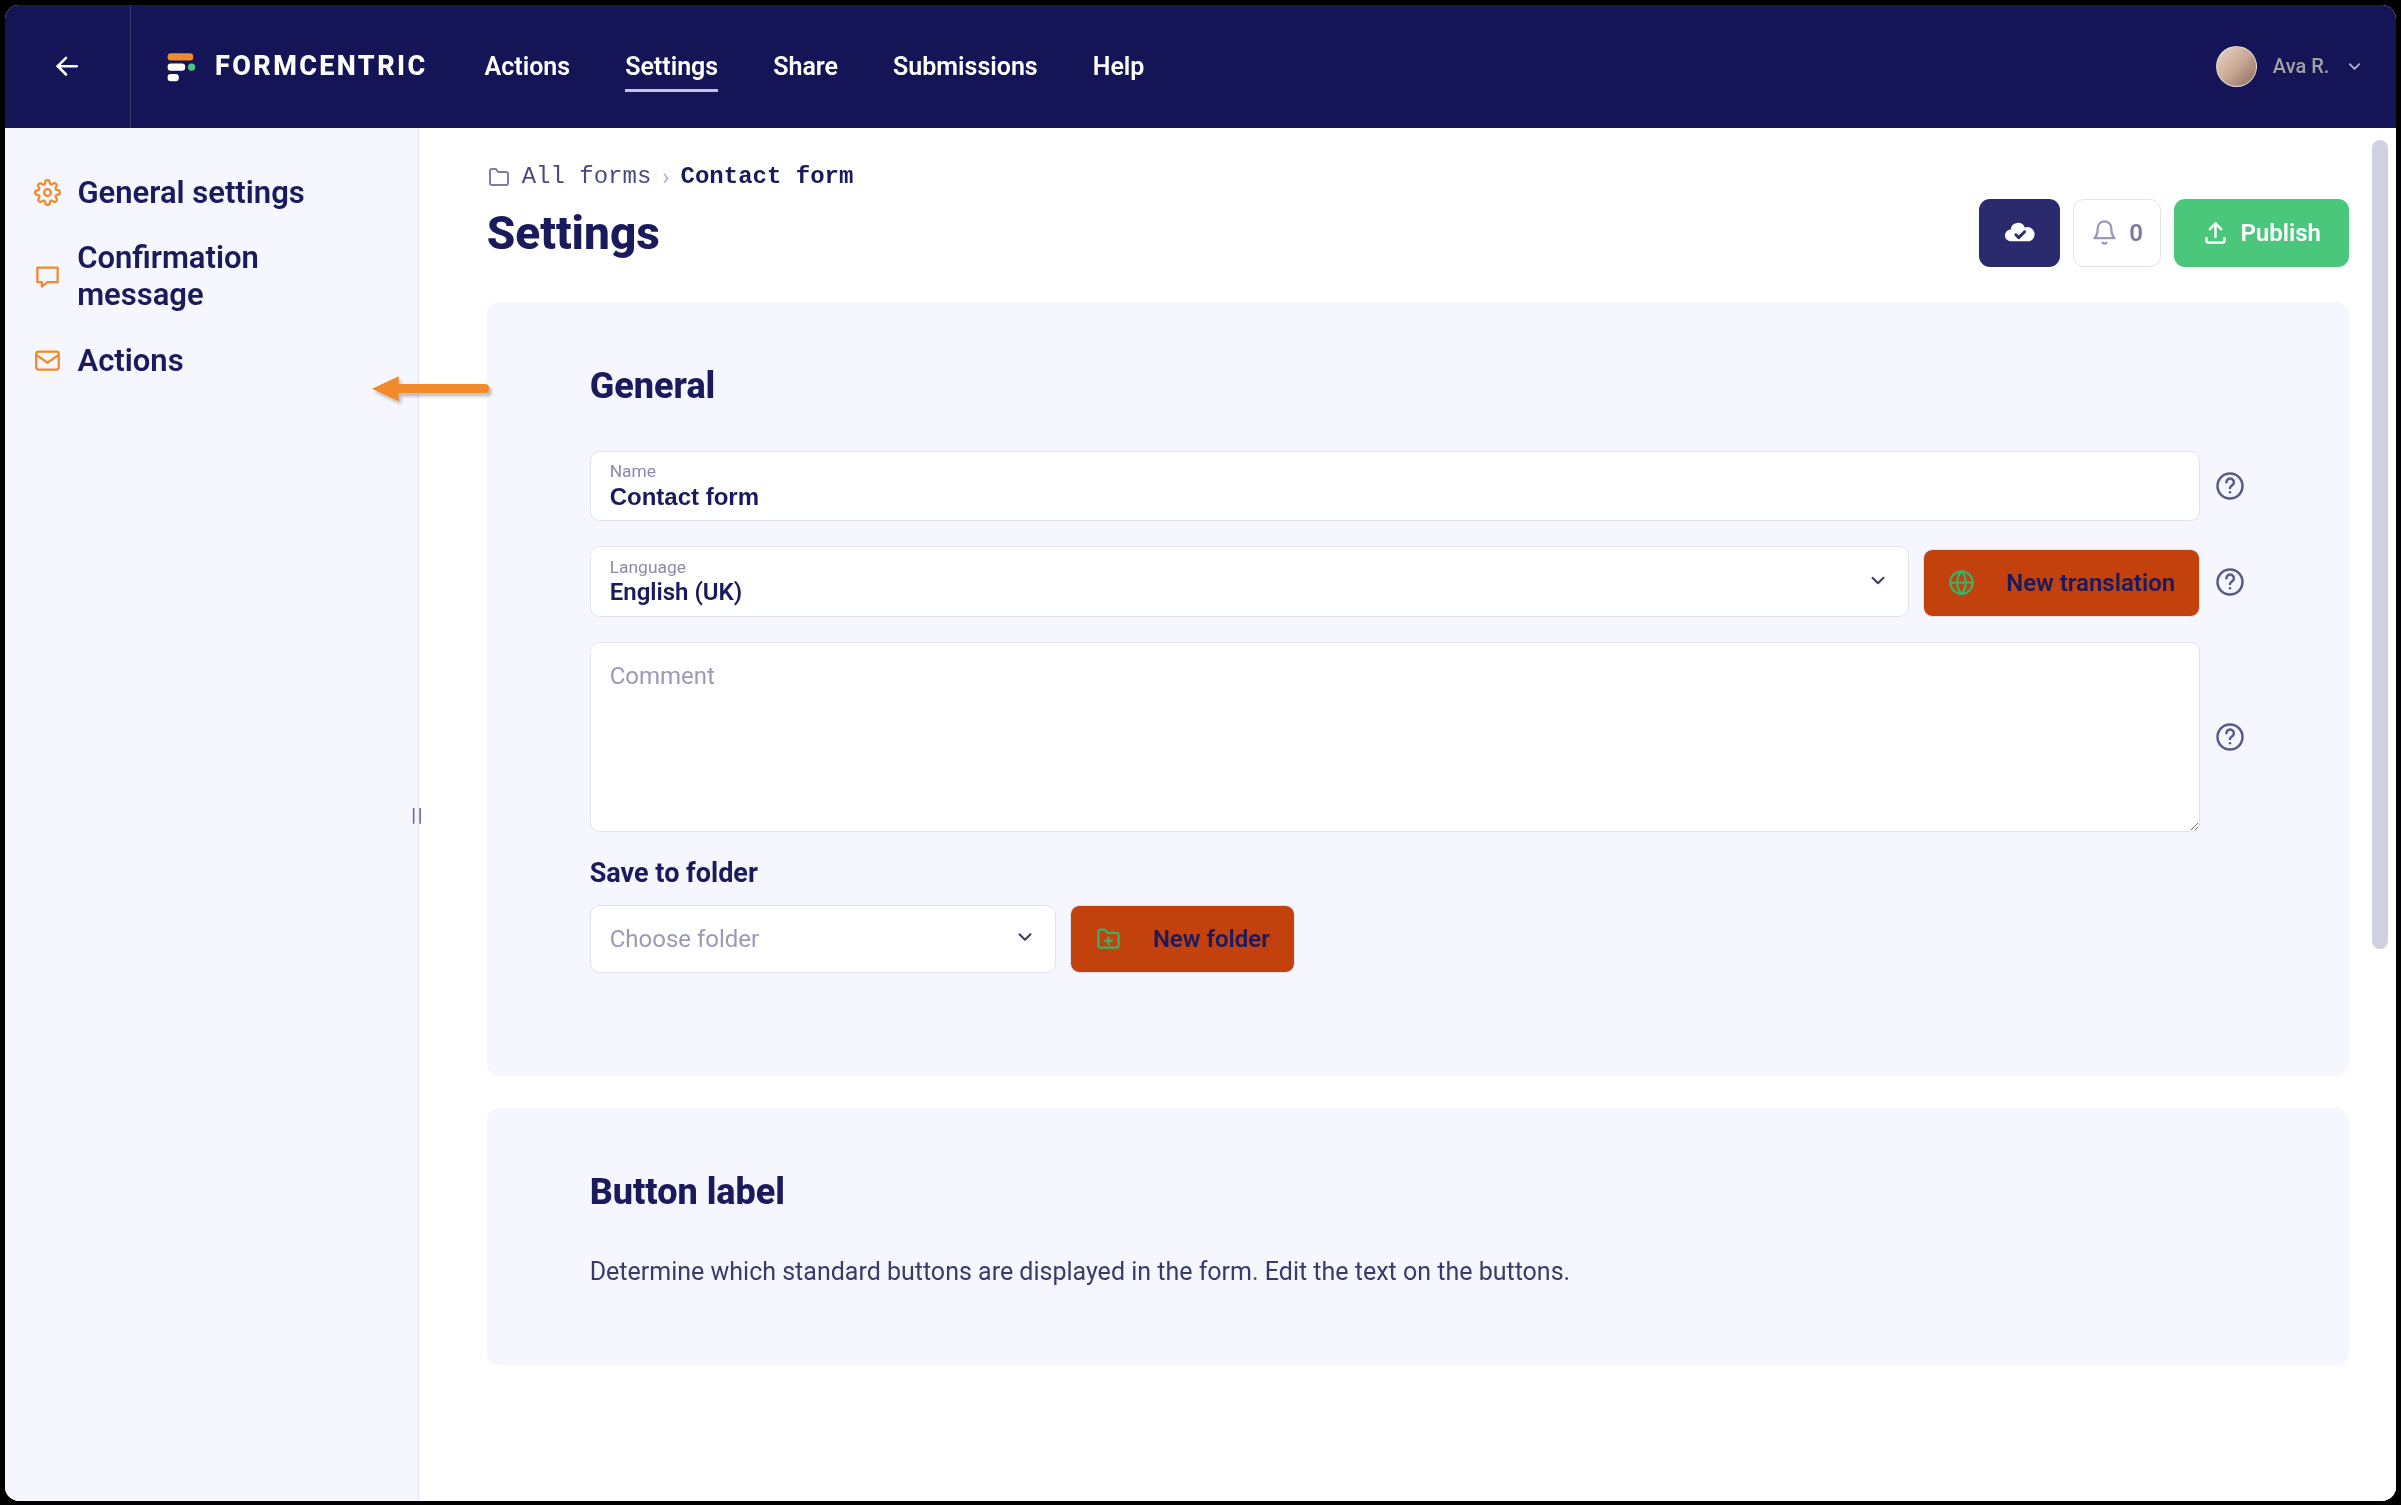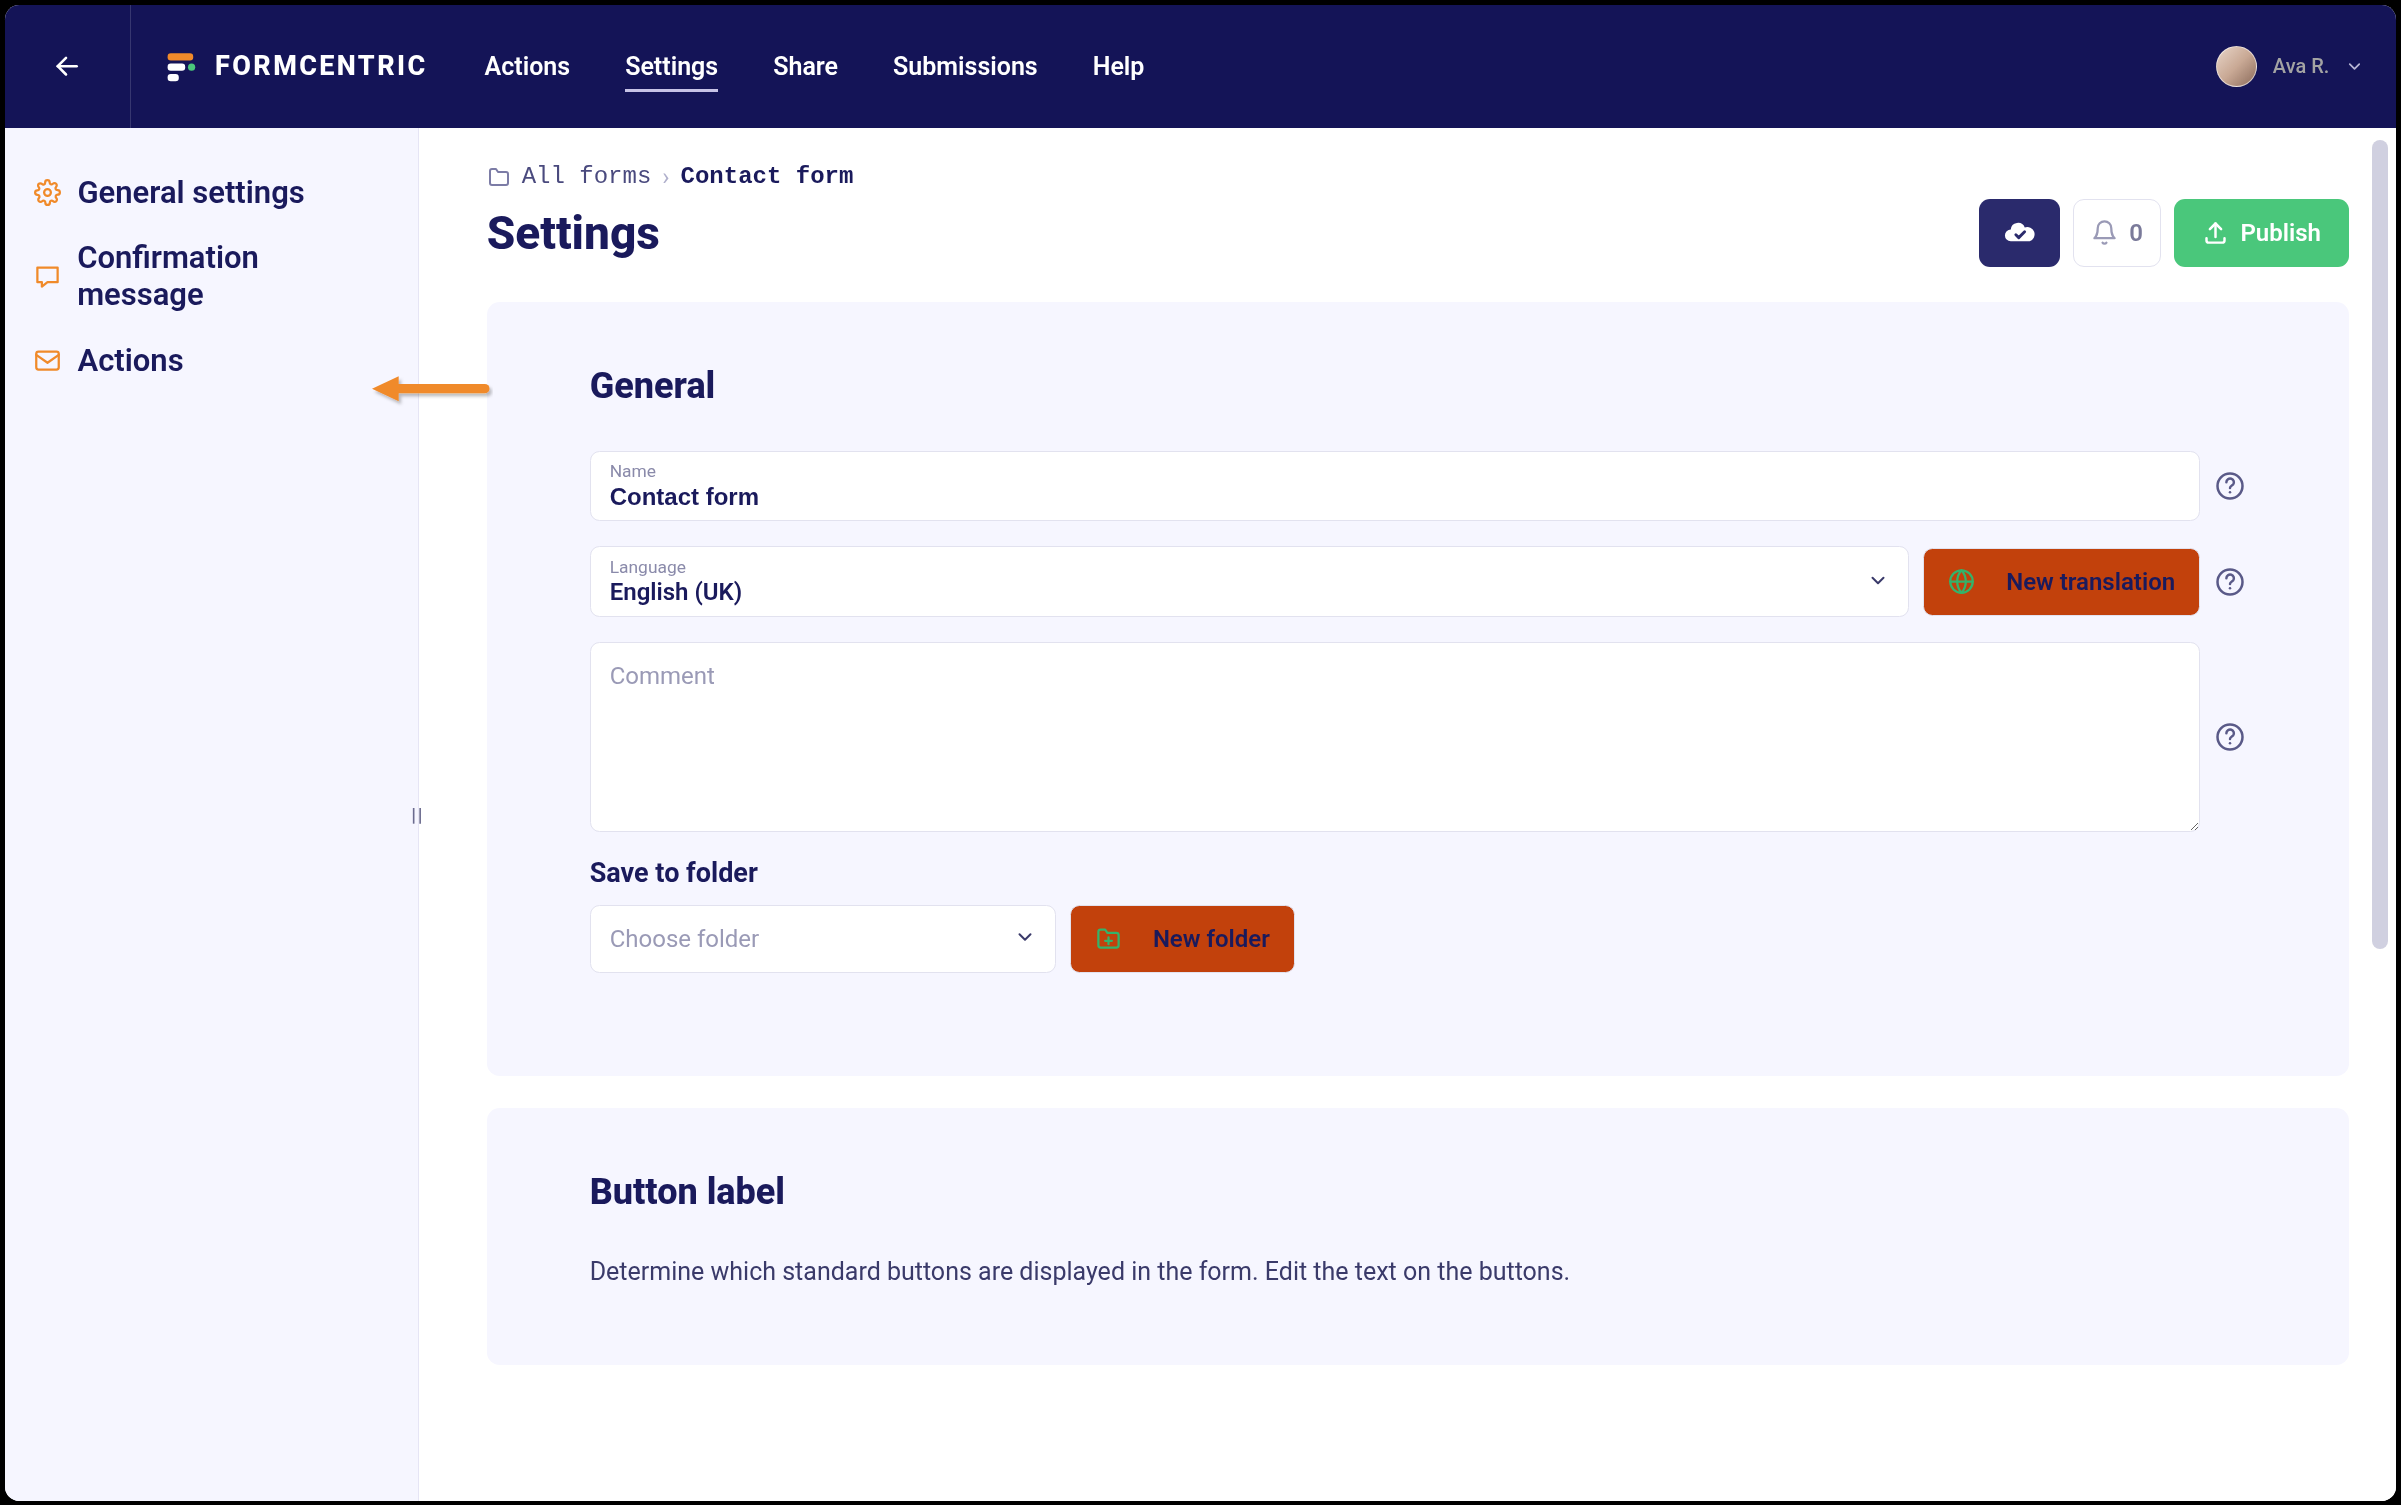--- a/index.html
+++ b/index.html
@@ -248,21 +248,21 @@
       color: #1a1a5c;
       margin-bottom: 44px;
     }
     .card-sub {
       font-size: 25px;
       color: #3a3a6a;
       margin-bottom: 32px;
     }
     .form-row {
       display: flex;
-      align-items: center;
+      align-items: flex-end;
       gap: 14.2px;
       margin-bottom: 25px;
     }
     .field {
       flex: 1;
       background: #fff;
       border: 1.6px solid #e2e2ef;
       border-radius: 9.5px;
       padding: 9.5px 19px;
       display: flex;

